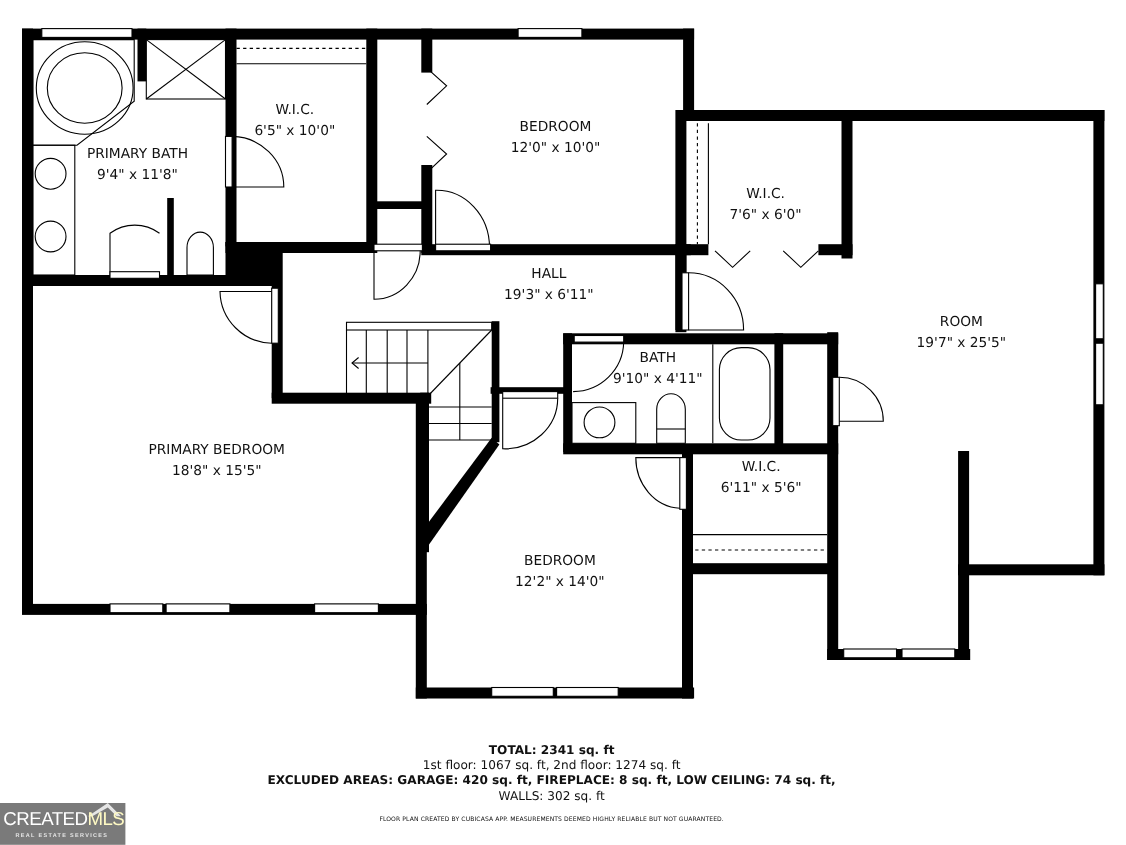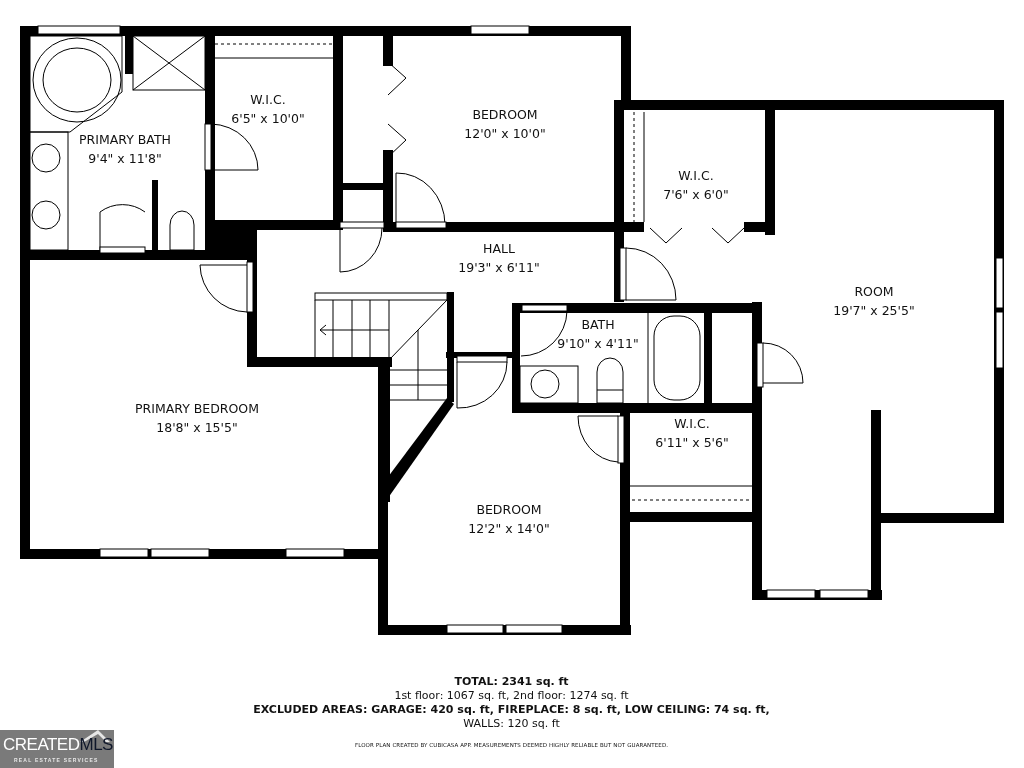--- a/index.html
+++ b/index.html
@@ -5,30 +5,30 @@
   html, body { margin: 0; padding: 0; background: #ffffff; }
   body { width: 1024px; height: 768px; position: relative; overflow: hidden; font-family: "DejaVu Sans", sans-serif; }
   #plan { position: absolute; left: 0; top: 0; width: 1024px; height: 768px; }
   .wall { fill: #000; }
   .thin { stroke: #000; stroke-width: 1; fill: none; }
   .thin-w { stroke: #000; stroke-width: 1; fill: #fff; }
   .dash { stroke: #000; stroke-width: 1; fill: none; stroke-dasharray: 3 3; }
   .win { fill: #fff; stroke: #000; stroke-width: 1; }
   .room-name { font-family: "DejaVu Sans", sans-serif; font-size: 12.5px; fill: #111; text-anchor: middle; }
   .room-dim { font-family: "DejaVu Sans", sans-serif; font-size: 12.5px; fill: #111; text-anchor: middle; }
-  .footer { position: absolute; left: 10px; width: 1003px; text-align: center; color: #111; }
+  .footer { position: absolute; left: 0; width: 1003px; text-align: center; color: #111; }
   .f-total { top: 675px; font-size: 11px; font-weight: bold; }
   .f-line { font-size: 11px; line-height: 13px; }
   .f-l1 { top: 689px; }
   .f-l2 { top: 703px; font-weight: bold; }
   .f-l3 { top: 717px; }
   .f-disc { top: 742px; font-size: 5.5px; letter-spacing: 0.1px; }
   .logo { position: absolute; left: 0; top: 730px; width: 114px; height: 38px; background: #7a7a7a; }
   .logo-main { position: absolute; left: 3px; top: 5px; font-size: 17px; color: #fff; letter-spacing: -0.5px; font-family: "Liberation Sans", sans-serif; }
-  .logo-main .light { color: #0f172a; }
+  .logo-main .light { color: #fef9c3; }
   .logo-sub { position: absolute; left: 14px; top: 27px; font-size: 5px; color: #e8e8e8; letter-spacing: 1.2px; font-weight: bold; font-family: "Liberation Sans", sans-serif; }
   .logo-roof { position: absolute; left: 80px; top: 0px; }
 </style>
 </head>
 <body>
 
 <svg id="plan" viewBox="0 0 1024 768" xmlns="http://www.w3.org/2000/svg">
 
   <g>
 
@@ -235,21 +235,21 @@
     <text class="room-dim" x="692" y="447">6'11" x 5'6"</text>
 
     <text class="room-name" x="509" y="514">BEDROOM</text>
     <text class="room-dim" x="509" y="533">12'2" x 14'0"</text>
   </g>
 </svg>
 
 <div class="footer f-total">TOTAL: 2341 sq. ft</div>
 <div class="footer f-line f-l1">1st floor: 1067 sq. ft, 2nd floor: 1274 sq. ft</div>
 <div class="footer f-line f-l2">EXCLUDED AREAS: GARAGE: 420 sq. ft, FIREPLACE: 8 sq. ft, LOW CEILING: 74 sq. ft,</div>
-<div class="footer f-line f-l3">WALLS: 120 sq. ft</div>
+<div class="footer f-line f-l3">WALLS: 302 sq. ft</div>
 <div class="footer f-disc">FLOOR PLAN CREATED BY CUBICASA APP. MEASUREMENTS DEEMED HIGHLY RELIABLE BUT NOT GUARANTEED.</div>
 
 <div class="logo">
   <svg class="logo-roof" width="30" height="14" viewBox="0 0 30 14">
     <polygon points="0,12 18,0 30,12 26,12 18,4 4,12" fill="#e6e6e6"></polygon>
   </svg>
   <div class="logo-main"><span>CREATED</span><span class="light">MLS</span></div>
   <div class="logo-sub">REAL ESTATE SERVICES</div>
 </div>
 

